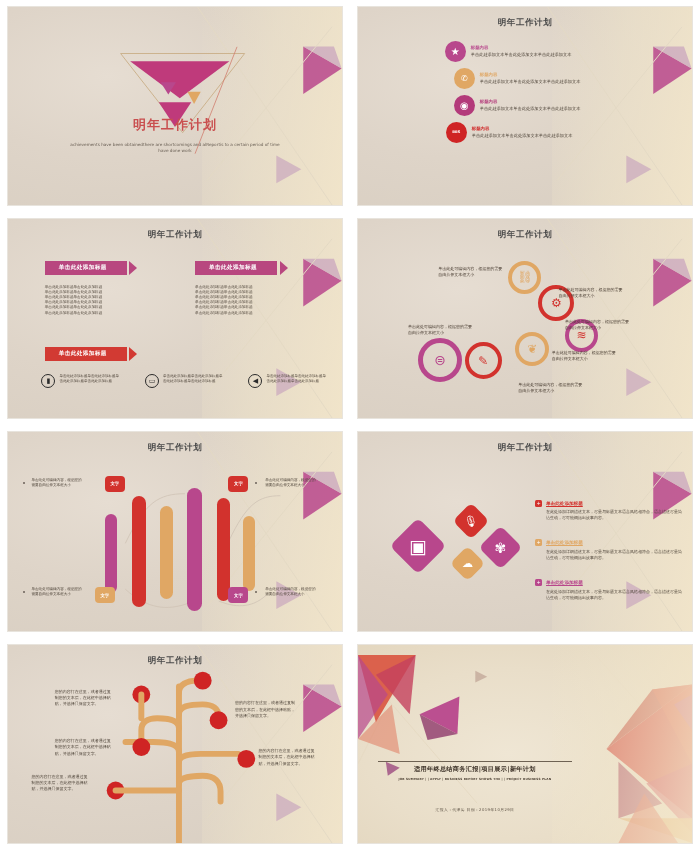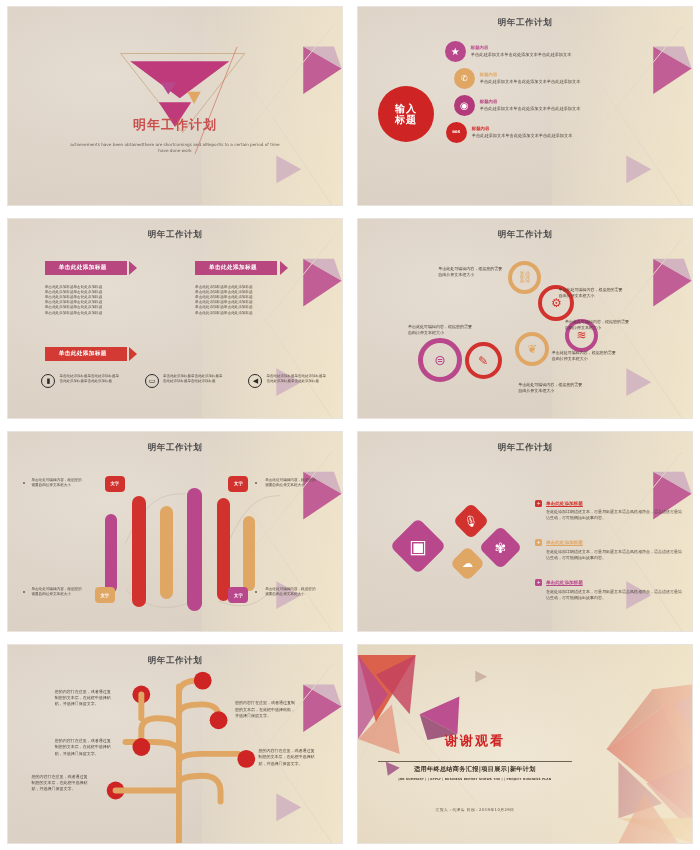--- a/index.html
+++ b/index.html
@@ -178,24 +178,20 @@
   <div class="slide-cell">
     <div class="slide">
       <svg class="deco" viewBox="0 0 160 200" preserveAspectRatio="none">
         <polygon points="120,40 160,62 120,88" fill="#b8478c" opacity=".85"></polygon>
         <polygon points="120,40 152,40 160,62" fill="#c9a6bd" opacity=".75"></polygon>
         <polygon points="92,150 118,164 92,178" fill="#c9a6bd" opacity=".7"></polygon>
         <line x1="10" y1="0" x2="150" y2="200" stroke="#e3d9c4" stroke-width="1"></line>
         <line x1="150" y1="20" x2="20" y2="175" stroke="#e3d9c4" stroke-width="1"></line>
       </svg>
       <div class="title">明年工作计划</div>
-      <div class="s2-hub">
-        <span>输入</span>
-        <span>标题</span>
-      </div>
       <div class="s2-rows">
         <div class="s2-row">
           <div class="s2-ico" style="background:#b8478c">
               <span>★</span>
             </div>
           <div class="s2-txt">
             <div class="s2-h" style="color:#b8478c">标题内容</div>
             <div class="s2-b">单击此处添加文本单击此处添加文本单击此处添加文本</div>
           </div>
         </div>
@@ -491,21 +487,20 @@
 
           <polygon points="336,40 250,105 336,175" fill="#d1392f" opacity=".92"></polygon>
           <polygon points="250,105 296,45 336,40" fill="#c0392b" opacity=".85"></polygon>
           <polygon points="296,45 336,40 336,120" fill="#e0563c" opacity=".6"></polygon>
           <polygon points="262,118 306,160 262,175" fill="#a53a55" opacity=".85"></polygon>
           <polygon points="290,140 336,120 336,190" fill="#c9324a" opacity=".75"></polygon>
           <polygon points="262,175 336,175 336,200" fill="#e0a764" opacity=".9"></polygon>
           <polygon points="288,150 322,200 262,200" fill="#d9533f" opacity=".7"></polygon>
           <polygon points="318,60 336,50 336,86" fill="#b8478c" opacity=".5"></polygon>
         </svg>
-        <div class="s8-thanks">谢谢观看</div>
         <div class="s8-rule"></div>
         <div class="s8-sub">适用年终总结商务汇报|项目展示|新年计划</div>
         <div class="s8-sub2">JOB SUMMARY | | APPLY | BUSINESS REPORT SHOWS THE | | PROJECT BUSINESS PLAN</div>
         <div class="s8-foot">汇报人：代泽涛      日期：2019年10月29日</div>
       </div>
     </div>
   </div>
 
 </div>
 

